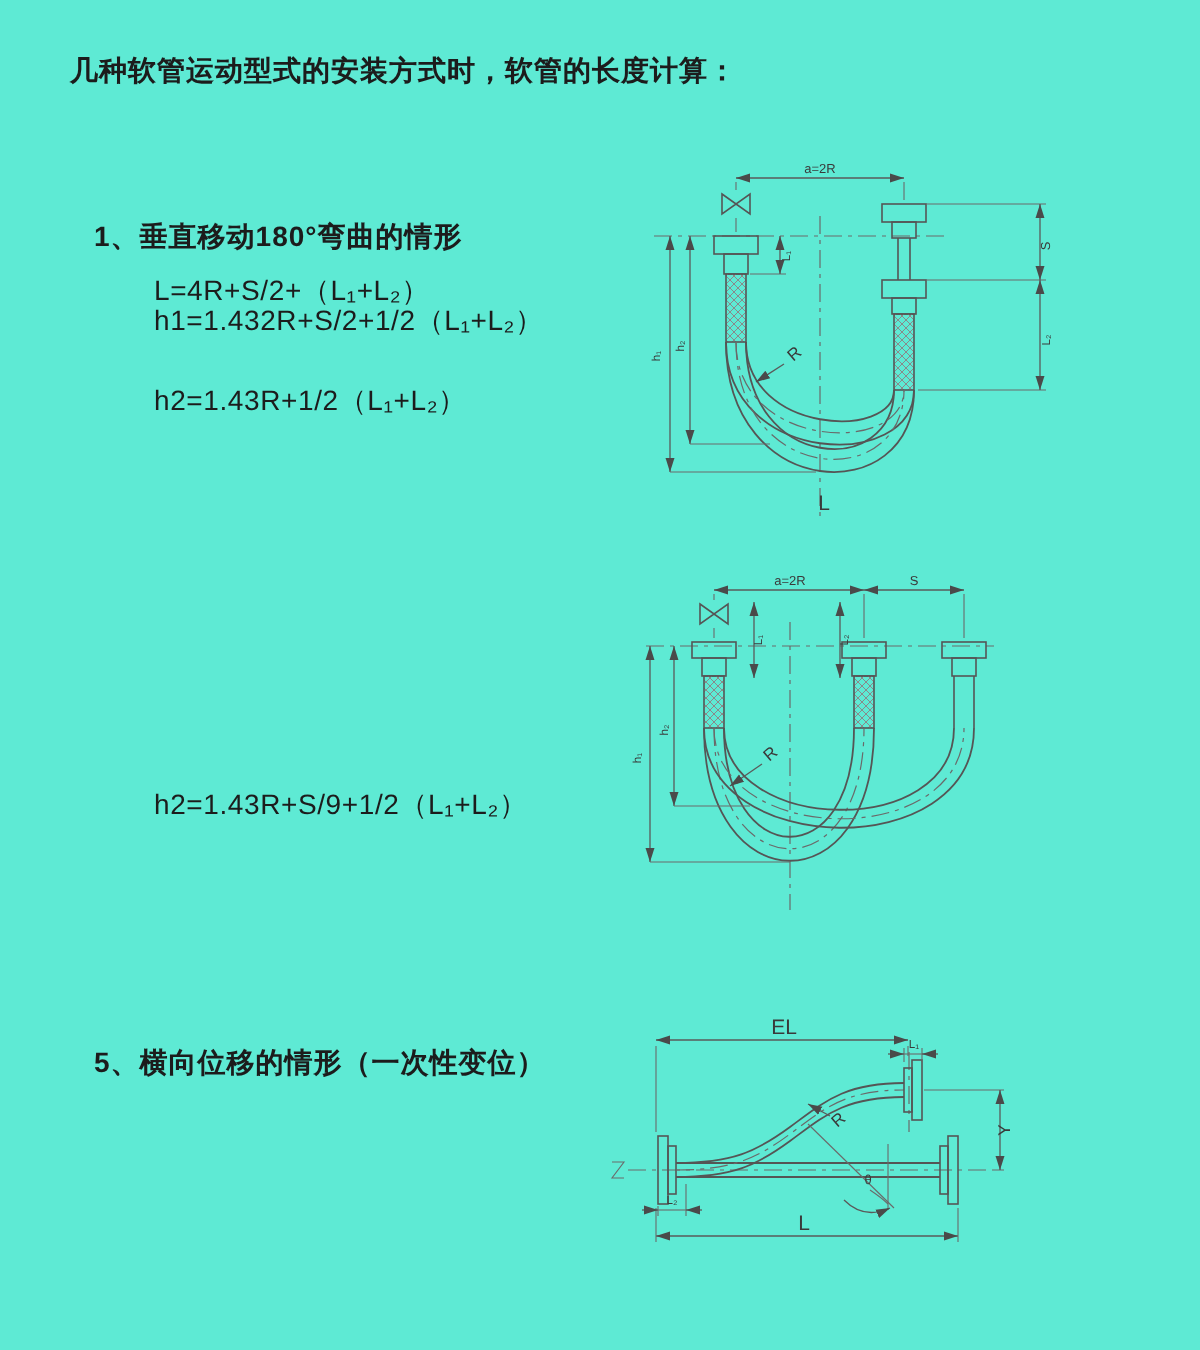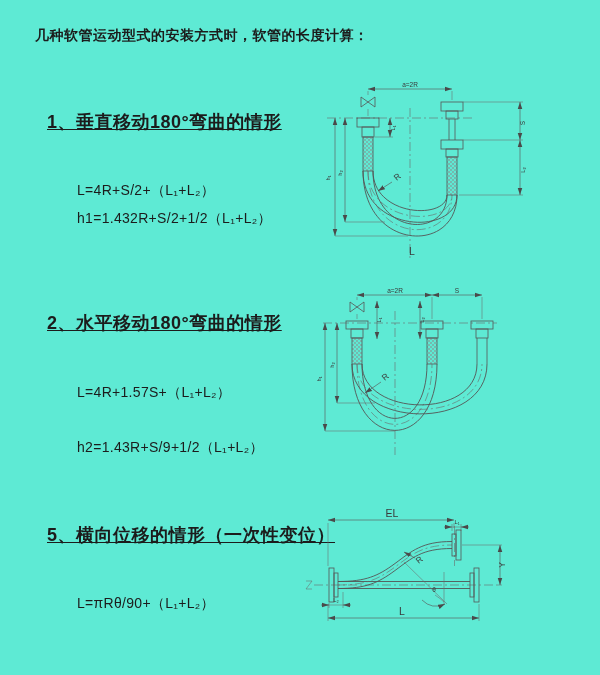--- a/index.html
+++ b/index.html
@@ -1,21 +1,21 @@
 <!DOCTYPE html>
 <html><head>
 <meta charset="utf-8">
 <style>
   html,body{margin:0;padding:0;background:#fff;}
   body{width:600px;height:675px;font-family:"Liberation Sans","DejaVu Sans",sans-serif;color:#1c1c1c;}
   .page{position:relative;width:600px;height:675px;background:#5eead4;overflow:hidden;}
   .line{position:absolute;white-space:nowrap;}
   .title{font-size:14px;font-weight:600;letter-spacing:0.5px;}
-  .heading{font-size:18px;font-weight:600;letter-spacing:0.5px;text-decoration:underline;}
-  .formula{font-size:14px;font-weight:400;letter-spacing:0.3px;margin-top:45px;}
+  .heading{font-size:14px;font-weight:600;letter-spacing:0.5px;}
+  .formula{font-size:14px;font-weight:400;letter-spacing:0.3px;}
   svg{position:absolute;}
   svg .geo{stroke:#555;stroke-width:0.9;fill:none;}
   svg .geo2{stroke:#555;stroke-width:0.8;fill:none;}
   svg .dim{stroke:#5a5a5a;stroke-width:0.65;fill:none;}
   svg .ext{stroke:#6a6a6a;stroke-width:0.55;fill:none;}
   svg .cl{stroke:#6a6a6a;stroke-width:0.6;fill:none;stroke-dasharray:9 3 2 3;}
   svg .hatchbox{stroke:#555;stroke-width:0.8;}
   svg text{fill:#3a3a3a;font-family:"Liberation Sans","DejaVu Sans",sans-serif;}
   svg .dl{font-size:6.5px;}
   svg .dls{font-size:5.8px;}
@@ -24,28 +24,26 @@
 </style>
 </head>
 <body>
 
 <div class="page">
 
   <div class="line title" style="left:35px;top:27px">几种软管运动型式的安装方式时，软管的长度计算：</div>
 
   <div class="line heading" style="left:47px;top:110px">1、垂直移动180°弯曲的情形</div>
   <div class="line formula" style="left:77px;top:137px">L=4R+S/2+（L₁+L₂）</div>
-  <div class="line formula" style="left:77px;top:165px">h1=1.432R+S/2+1/2（L₁+L₂）</div>
-
-  <div class="line heading" style="left:47px;top:311px">2、水平移动180°弯曲的情形</div>
-  <div class="line formula" style="left:77px;top:339px">L=4R+1.57S+（L₁+L₂）</div>
+  <div class="line formula" style="left:77px;top:152px">h1=1.432R+S/2+1/2（L₁+L₂）</div>
+  <div class="line formula" style="left:77px;top:192px">h2=1.43R+1/2（L₁+L₂）</div>
+
   <div class="line formula" style="left:77px;top:394px">h2=1.43R+S/9+1/2（L₁+L₂）</div>
 
   <div class="line heading" style="left:47px;top:523px">5、横向位移的情形（一次性变位）</div>
-  <div class="line formula" style="left:77px;top:550px">L=πRθ/90+（L₁+L₂）</div>
 
   <svg style="left:315px;top:78px" width="280" height="185" viewBox="0 0 280 185">
     <defs>
       <pattern id="hz1" width="4" height="4" patternUnits="userSpaceOnUse">
         <path d="M0,4 L4,0 M0,0 L4,4" stroke="#8a8a8a" stroke-width="0.5"></path>
       </pattern>
       <marker id="ar1" viewBox="0 0 10 10" refX="10" refY="5" markerWidth="7" markerHeight="7" markerUnits="userSpaceOnUse" orient="auto-start-reverse">
         <path d="M0,1.8 L10,5 L0,8.2 Z" fill="#4a4a4a"></path>
       </marker>
     </defs>

